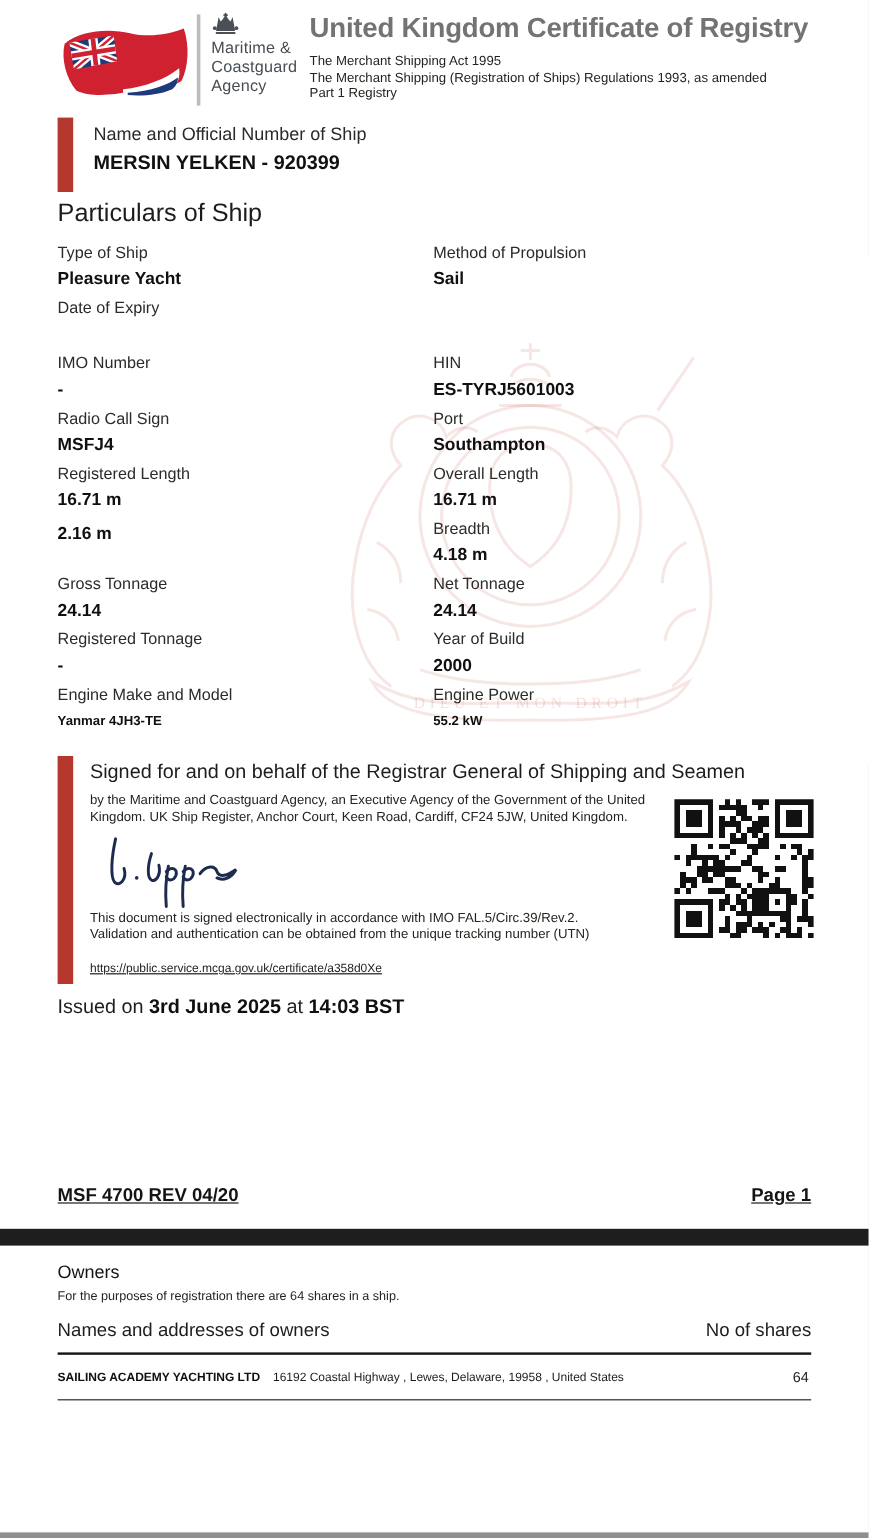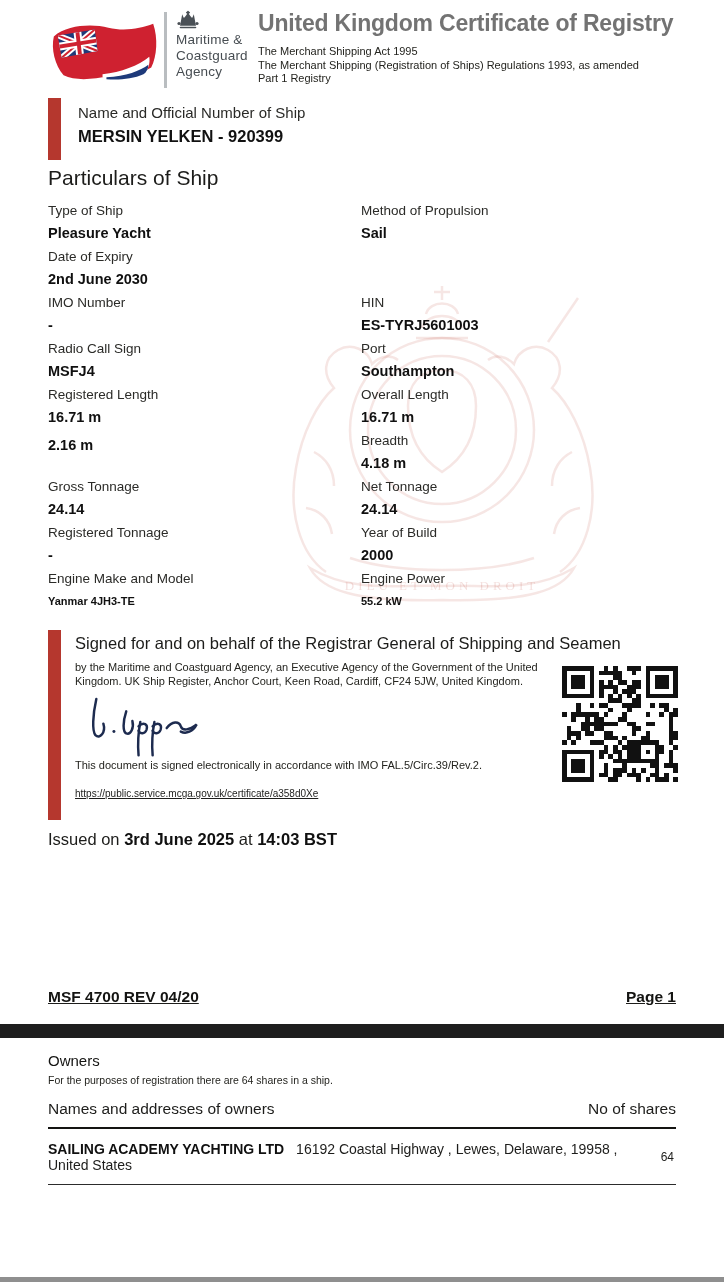--- a/index.html
+++ b/index.html
@@ -55,21 +55,21 @@
   
   .page-divider { position:absolute; top:1024px; left:0; width:724px; height:14px; background:#1e1e1e; }
   
   .owners { position:absolute; top:1052px; left:48px; right:48px; }
   .owners-heading { font-size:15px; font-weight:400; color:#141412; }
   .owners-note { margin-top:5px; font-size:10.5px; color:#24241f; }
   .owners-thead { display:flex; justify-content:space-between; align-items:flex-end; margin-top:14px; padding-bottom:9px; border-bottom:2.5px solid #141412; }
   .owners-thead .c1 { font-size:15.5px; color:#1d1d1b; }
   .owners-thead .c2 { font-size:15.5px; color:#1d1d1b; }
   .owner-row { display:flex; justify-content:space-between; align-items:center; padding:12px 0 11px 0; border-bottom:1.5px solid #2c2c2c; }
-  .owner-cell { font-size:14px; color:#1d1d1b; }
+  .owner-cell { font-size:10px; color:#1d1d1b; }
   .owner-name { font-weight:700; color:#101010; margin-right:8px; }
   .owner-shares { font-size:12px; color:#1d1d1b; padding-right:2px; }
   
   .bottom-strip { position:absolute; bottom:0; left:0; width:724px; height:5px; background:#8f8f8f; }
 </style>
 </head>
 <body>
 
 <div class="page">
 
@@ -163,21 +163,20 @@
       </div>
       <div>
         <div class="fld-label">Method of Propulsion</div>
         <div class="fld-value">Sail</div>
       </div>
     </div>
 
     <div class="field-row">
       <div>
         <div class="fld-label">Date of Expiry</div>
-        <div class="fld-value">2nd June 2030</div>
       </div>
       <div></div>
     </div>
 
     <div class="field-row">
       <div>
         <div class="fld-label">IMO Number</div>
         <div class="fld-value">-</div>
       </div>
       <div>
@@ -268,20 +267,21 @@
             <path d="M62 39 C68 33 73 37 71 43 C69 48 64 48 62 44"></path>
             <path d="M80 34 C78 44 77 60 78 72"></path>
             <path d="M78 39 C84 33 89 37 87 43 C85 48 80 48 78 44"></path>
             <path d="M94 41 C100 33 108 33 110 39 C112 45 120 43 128 37 C124 45 116 48 110 45"></path>
           </g>
         </svg>
       </div>
 
       <div class="signed-note">
         <div>This document is signed electronically in accordance with IMO FAL.5/Circ.39/Rev.2.</div>
+        <div>Validation and authentication can be obtained from the unique tracking number (UTN)</div>
       </div>
 
       <a class="utn-link" href="#">https://public.service.mcga.gov.uk/certificate/a358d0Xe</a>
 
       <div class="qr-wrap">
         <svg id="qr-svg" viewBox="0 0 25 25">
             <rect width="25" height="25" fill="#fff"></rect>
             <rect x="9" y="0" width="1" height="1" fill="#111"></rect>
             <rect x="11" y="0" width="1" height="1" fill="#111"></rect>
             <rect x="14" y="0" width="1" height="1" fill="#111"></rect>

